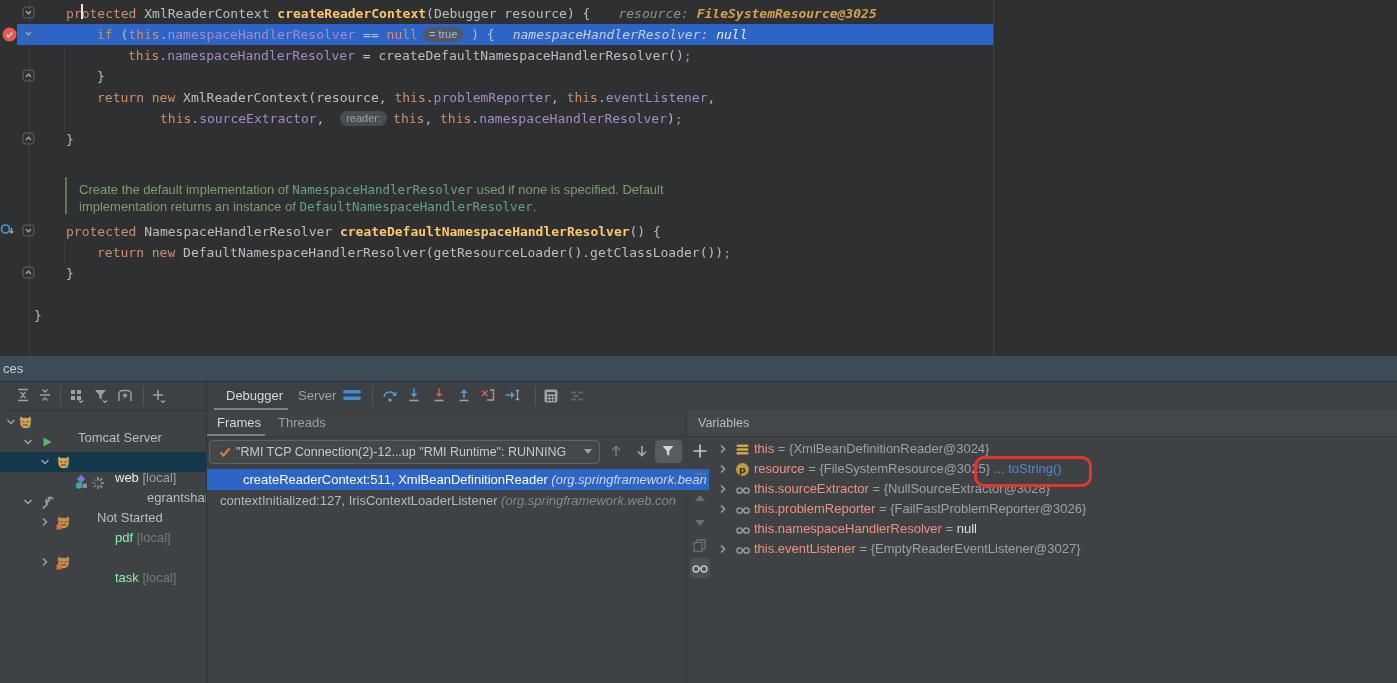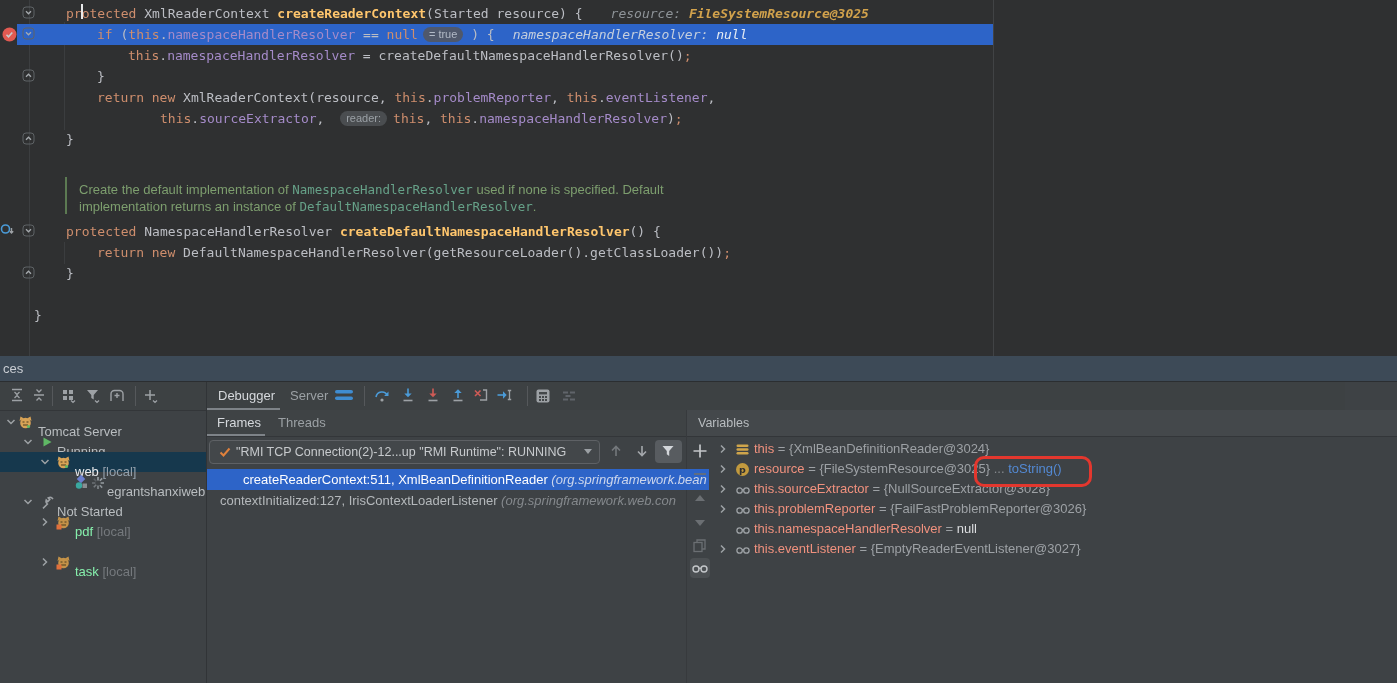--- a/index.html
+++ b/index.html
@@ -26,34 +26,34 @@
   .tk-p2{background:#4a4d50;color:#9aa0a5;}
   .tk-gap{display:inline-block;}
   #caret{position:absolute;left:81px;top:4px;width:2px;height:15px;background:#e8e9ea;}
   .gutter-icon{position:absolute;}
   .fold{position:absolute;width:13px;height:13px;}
   
   #services-bar{position:absolute;left:0;top:356px;width:1397px;height:25px;background:#3d4a57;
     border-bottom:1px solid #2b2e31;color:#c9cdd3;line-height:25px;}
   #services-bar .ttl{padding-left:3px;}
   
-  #toolbar-row{position:absolute;left:0;top:382px;width:1345px;height:28px;background:#3d4143;border-bottom:1px solid #333639;text-align:right;}
+  #toolbar-row{position:absolute;left:8px;top:382px;width:1345px;height:28px;background:#3d4143;border-bottom:1px solid #333639;}
   .tbi{position:absolute;top:5px;width:18px;height:18px;}
   .tbsep{position:absolute;top:4px;width:1px;height:20px;background:#55585b;}
   .dtab{position:absolute;top:0;height:28px;line-height:28px;color:#9ba0a4;}
   .dtab.active{color:#d5d8dc;}
   .dtab-underline{position:absolute;top:26px;height:2px;background:#7e8388;}
   #panel-divider-1{position:absolute;left:206px;top:382px;width:1px;height:301px;background:#313437;}
   #panel-divider-2{position:absolute;left:686px;top:410px;width:1px;height:273px;background:#373a3d;}
   
   #tree-panel{position:absolute;left:0;top:410px;width:206px;height:273px;overflow:hidden;}
   .tree-row{position:absolute;left:0;width:206px;height:20px;line-height:20px;color:#b9bdc0;}
   .tree-row.sel{background:#16384d;}
   .tree-row .chev,.tree-row .ticon{position:absolute;top:3px;width:14px;height:14px;}
-  .tree-row .txt{position:absolute;top:10px;white-space:pre;}
+  .tree-row .txt{position:absolute;top:16px;white-space:pre;margin-left:40px;}
   .ts-tname{color:#b9bdc0;} .ts-tdim{color:#86efac;} .ts-tloc{color:#75797d;}
   .ts-tbold{color:#e9ebee;font-weight:normal;} .ts-tlocsel{color:#93a0ac;}
   #frames-tabs{position:absolute;left:207px;top:410px;width:479px;height:26px;background:#3f4345;border-bottom:1px solid #333639;}
   .ftab{position:absolute;top:0;height:34px;line-height:26px;color:#9ba0a4;}
   .ftab.active{color:#d5d8dc;}
   #frames-underline{position:absolute;top:24px;height:2px;background:#7e8388;left:0;width:58px;}
   #thread-dropdown{position:absolute;left:209px;top:440px;width:389px;height:22px;background:#43474a;
       border:1px solid #5e6165;border-radius:4px;}
   #thread-dropdown .lbl{position:absolute;left:26px;top:0;width:340px;height:22px;line-height:22px;
       color:#c7cacd;font-size:12.5px;white-space:pre;overflow:hidden;}
@@ -88,21 +88,21 @@
 <body>
 
 <div id="app">
 
   <div id="editor">
     <div id="gutter-line"></div>
     <div id="margin-guide"></div>
     <div class="indent-guide" style="left:64px;top:22px;height:108px;"></div>
     <div class="indent-guide" style="left:64px;top:242px;height:22px;"></div>
     <div id="editor-lines">
-        <div class="code-line" style="left: 66px; top: 3px;"><span class="tk-kw">protected </span><span class="tk-pln">XmlReaderContext </span><span class="tk-mth">createReaderContext</span><span class="tk-pln">(Started resource) {</span><span class="tk-gap" style="width: 28px;"></span><span class="tk-hl">resource: </span><span class="tk-hv">FileSystemResource@3025</span></div>
+        <div class="code-line" style="left: 66px; top: 3px;"><span class="tk-kw">protected </span><span class="tk-pln">XmlReaderContext </span><span class="tk-mth">createReaderContext</span><span class="tk-pln">(Debugger resource) {</span><span class="tk-gap" style="width: 28px;"></span><span class="tk-hl">resource: </span><span class="tk-hv">FileSystemResource@3025</span></div>
         <div class="exec-line" style="top: 24px;"></div>
         <div class="code-line" style="left: 97px; top: 24px;"><span class="tk-kw">if </span><span class="tk-pln">(</span><span class="tk-kw">this</span><span class="tk-pln">.</span><span class="tk-fld">namespaceHandlerResolver</span><span class="tk-pln"> == </span><span class="tk-kw">null</span><span class="tk-gap" style="width: 5px;"></span><span class="tk-p1">= true</span><span class="tk-pln"> ) {</span><span class="tk-gap" style="width: 18px;"></span><span class="tk-hl2">namespaceHandlerResolver: </span><span class="tk-hv2">null</span></div>
         <div class="code-line" style="left: 128px; top: 45px;"><span class="tk-kw">this</span><span class="tk-pln">.</span><span class="tk-fld">namespaceHandlerResolver</span><span class="tk-pln"> = createDefaultNamespaceHandlerResolver()</span><span class="tk-smc">;</span></div>
         <div class="code-line" style="left: 97px; top: 66px;"><span class="tk-pln">}</span></div>
         <div class="code-line" style="left: 97px; top: 87px;"><span class="tk-kw">return </span><span class="tk-kw">new </span><span class="tk-pln">XmlReaderContext(resource, </span><span class="tk-kw">this</span><span class="tk-pln">.</span><span class="tk-fld">problemReporter</span><span class="tk-pln">, </span><span class="tk-kw">this</span><span class="tk-pln">.</span><span class="tk-fld">eventListener</span><span class="tk-pln">,</span></div>
         <div class="code-line" style="left: 160px; top: 108px;"><span class="tk-kw">this</span><span class="tk-pln">.</span><span class="tk-fld">sourceExtractor</span><span class="tk-pln">, </span><span class="tk-gap" style="width: 8px;"></span><span class="tk-p2">reader:</span><span class="tk-gap" style="width: 6px;"></span><span class="tk-kw">this</span><span class="tk-pln">, </span><span class="tk-kw">this</span><span class="tk-pln">.</span><span class="tk-fld">namespaceHandlerResolver</span><span class="tk-pln">)</span><span class="tk-smc">;</span></div>
         <div class="code-line" style="left: 66px; top: 129px;"><span class="tk-pln">}</span></div>
         <div class="code-line sans" style="left: 79px; top: 179px;"><span class="tk-cmt">Create the default implementation of </span><span class="tk-cmtc">NamespaceHandlerResolver</span><span class="tk-cmt"> used if none is specified. Default</span></div>
         <div class="code-line sans" style="left: 79px; top: 196px;"><span class="tk-cmt">implementation returns an instance of </span><span class="tk-cmtc">DefaultNamespaceHandlerResolver</span><span class="tk-cmt">.</span></div>
         <div class="code-line" style="left: 66px; top: 221px;"><span class="tk-kw">protected </span><span class="tk-pln">NamespaceHandlerResolver </span><span class="tk-mth">createDefaultNamespaceHandlerResolver</span><span class="tk-pln">() {</span></div>

